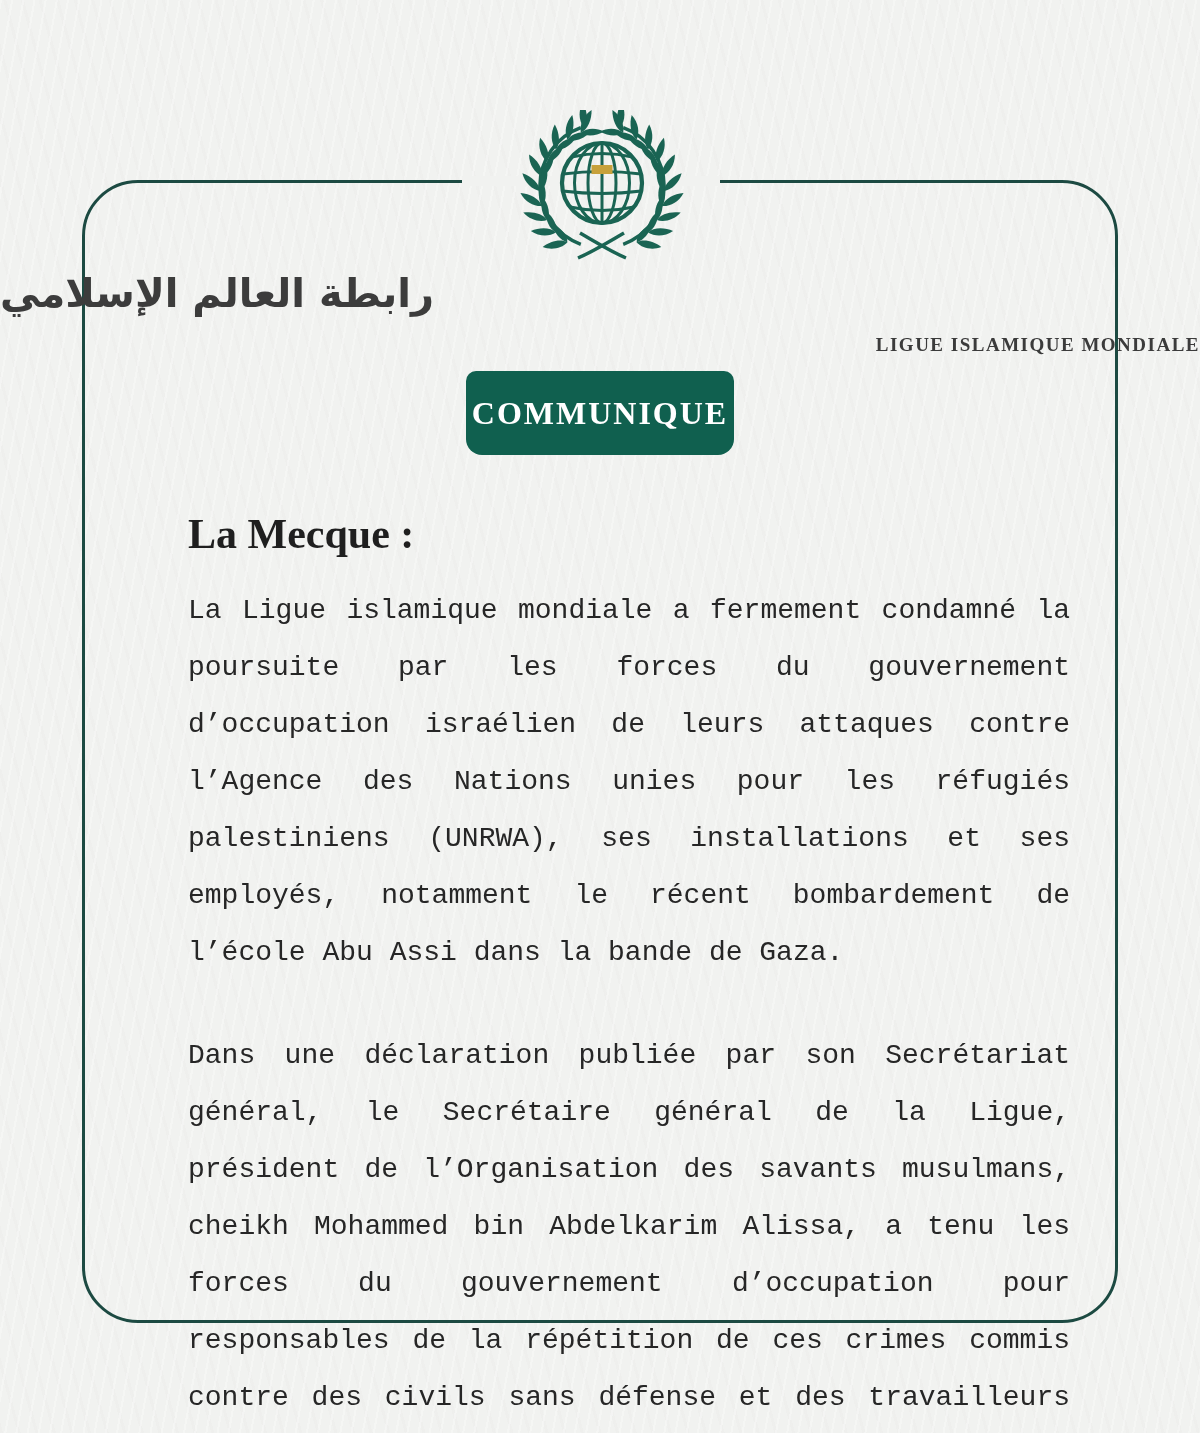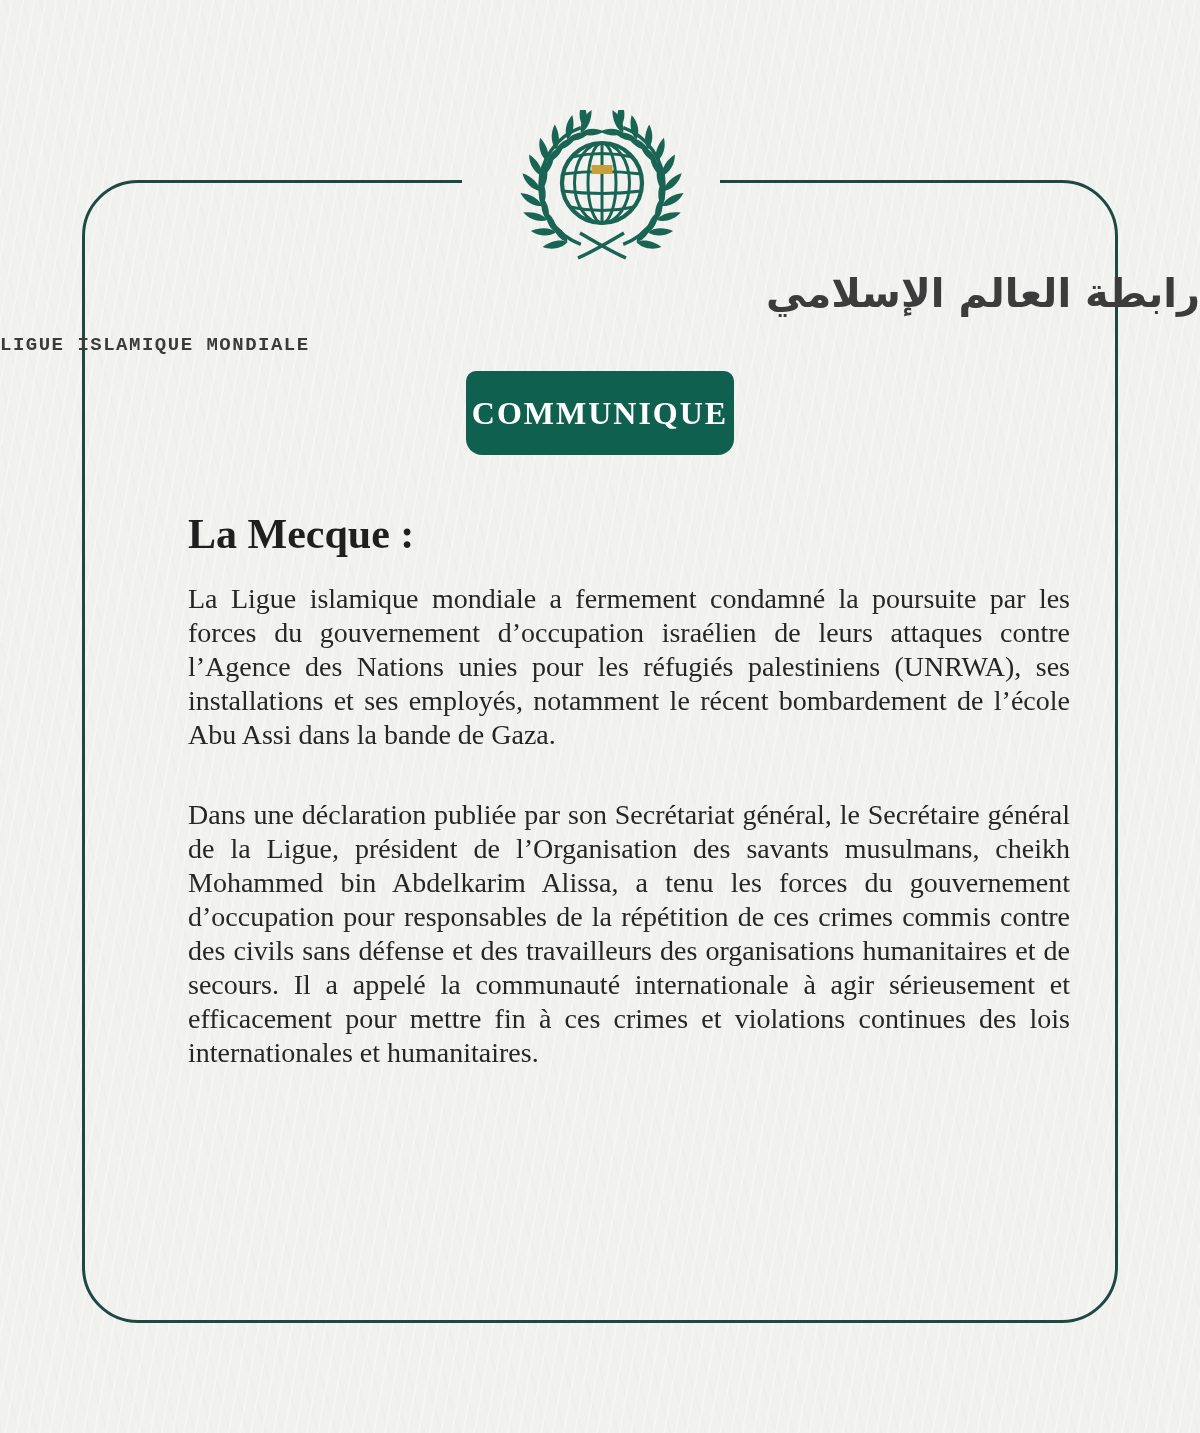--- a/index.html
+++ b/index.html
@@ -47,34 +47,34 @@
   .logo-svg{
     position:absolute;
     left:486px; top:110px;
     width:232px; height:162px;
     z-index:3;
   }
   .arabic-name{
     position:absolute;
     left:0; top:250px;
     width:100%;
-    text-align:right;
+    text-align:left;
     font-family:"DejaVu Sans", sans-serif;
     font-weight:700;
     font-size:40px;
     line-height:86px;
     color:#3c3c3c;
     z-index:3;
   }
   .org-name{
     position:absolute;
     left:0; top:334px;
     width:100%;
-    text-align:left;
-    font-family:Liberation Mono, monospace;
+    text-align:right;
+    font-family:Liberation Serif, serif;
     font-weight:700;
     font-size:19px;
     letter-spacing:1.5px;
     color:#3b3b3b;
     z-index:3;
   }
   .banner{
     position:absolute;
     left:466px; top:371px;
     width:268px; height:84px;
@@ -101,23 +101,23 @@
   }
   .content h1{
     font-family:"Liberation Serif", serif;
     font-weight:700;
     font-size:42px;
     line-height:44px;
     color:#1f1f1f;
     margin:0 0 26px 0;
   }
   .content p{
-    font-family:Liberation Serif, serif;
+    font-family:Liberation Mono, monospace;
     font-size:28px;
-    line-height:34px;
+    line-height:57px;
     color:var(--ink);
     text-align:justify;
     margin:0 0 46px 0;
   }
   .content p:last-child{margin-bottom:0;}
   svg .stroke{fill:none;stroke:var(--logo-green);}
 </style>
 </head>
 <body>
 

